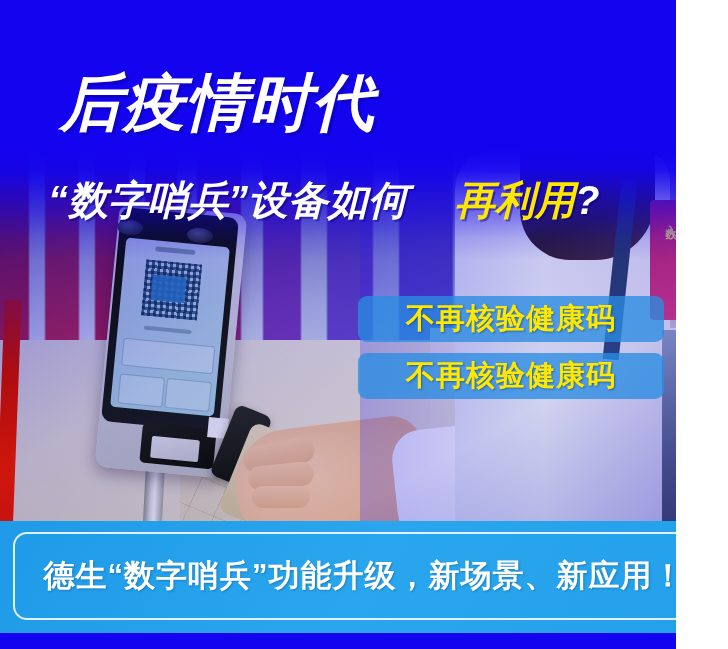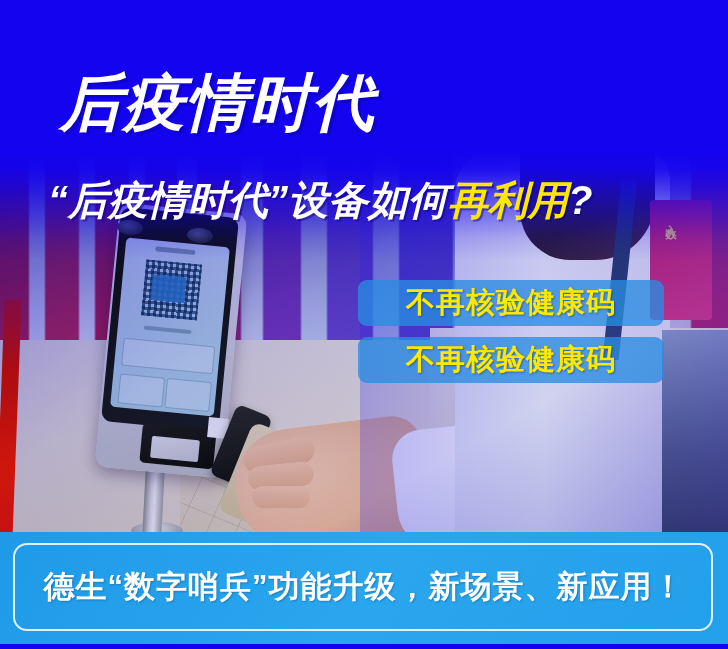--- a/index.html
+++ b/index.html
@@ -6,21 +6,21 @@
     margin: 0;
     padding: 0;
     background: #ffffff;
   }
   body {
     font-family: "Liberation Sans", "DejaVu Sans", sans-serif;
   }
 
   #poster {
     position: relative;
-    width: 728px;
+    width: 676px;
     height: 649px;
     overflow: hidden;
     background: #1303ef;
   }
 
   
   .photo {
     position: absolute;
     left: 0;
     top: 150px;
@@ -332,26 +332,26 @@
     position: absolute;
     left: 48px; top: 178px;
     font-size: 40px;
     line-height: 44px;
     font-weight: bold;
     font-style: italic;
     color: #ffffff;
     white-space: nowrap;
     text-shadow: 2px 2px 0 rgba(10,0,120,0.45);
   }
-  .subline .hl { color: #ffe800; }
+  .subline .hl { color: #ffe800; margin-left: 47px; }
 
   
   .pills {
     position: absolute;
-    left: 358px; top: 280px;
+    left: 358px; top: 296px;
     width: 306px;
     text-align: right;
   }
   .pill {
     position: relative;
     height: 46px;
     margin-bottom: 11px;
     border-radius: 9px;
     background: rgba(42,140,225,0.78);
     display: flex;
@@ -363,21 +363,21 @@
     font-size: 29px;
     font-weight: bold;
     letter-spacing: 1px;
     white-space: nowrap;
     text-shadow: 1px 1px 2px rgba(0,40,90,0.45);
   }
 
   
   .banner {
     position: absolute;
-    left: 0; bottom: 5px;
+    left: 0; bottom: 16px;
     width: 728px; height: 112px;
     background: linear-gradient(120deg,#1f9ae8 0%, #2aa6ee 50%, #23a0ea 100%);
   }
   .banner-frame {
     position: absolute;
     left: 13px; top: 11px;
     width: 700px; height: 88px;
     border: 2px solid rgba(255,255,255,0.85);
     border-radius: 14px;
     box-sizing: border-box;
@@ -447,21 +447,21 @@
     <div class="person-side"></div>
 
     <div class="photo-grade"></div>
     <div class="photo-tint-right"></div>
     <div class="photo-fade-top"></div>
   </div>
 
   <div class="headline">后疫情时代</div>
 
   <div class="subline">
-    <span>“后疫情时代”设备如何</span><span class="hl">再利用</span><span>?</span>
+    <span>“数字哨兵”设备如何</span><span class="hl">再利用</span><span>?</span>
   </div>
 
   <div class="pills">
     <div class="pill">
       <span class="pill-label">不再核验健康码</span>
     </div>
     <div class="pill">
       <span class="pill-label">不再核验健康码</span>
     </div>
   </div>

